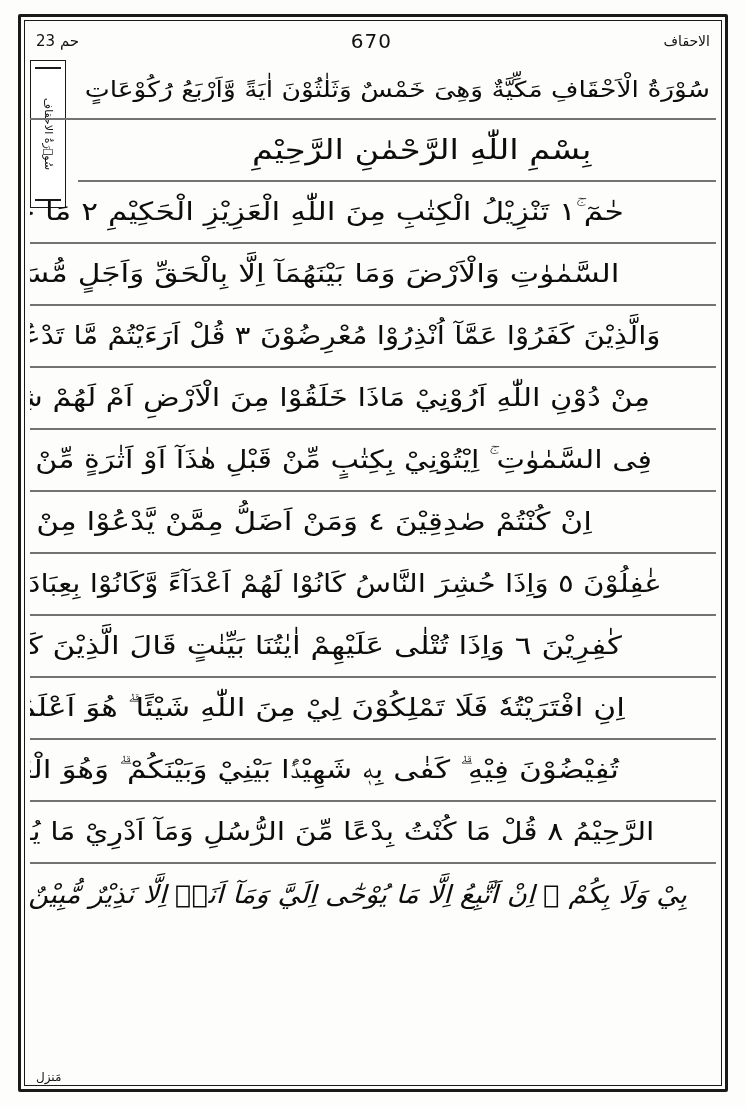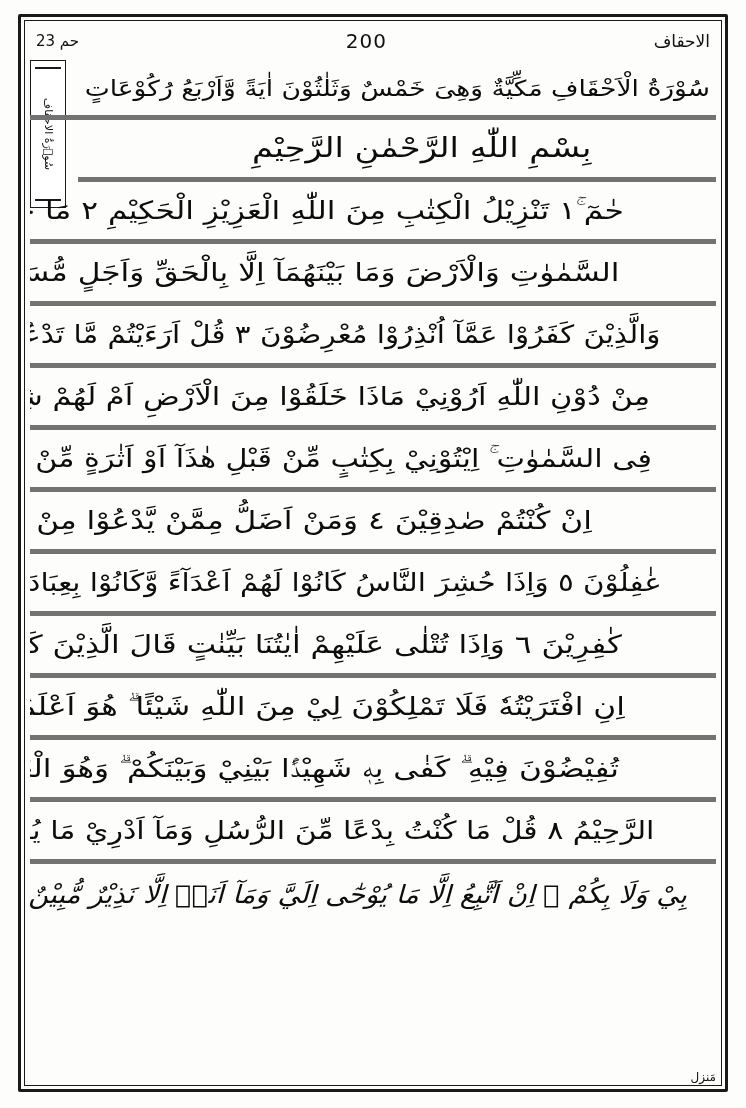--- a/index.html
+++ b/index.html
@@ -43,21 +43,21 @@
     position: absolute;
     left: 30px; top: 26px;
     width: 686px; height: 30px;
     display: flex;
     align-items: center;
     justify-content: space-between;
     direction: rtl;
   }
   .header-juz, .header-surah {
     font-family: "DejaVu Sans", sans-serif;
-    font-size: 17px;
+    font-size: 14px;
     letter-spacing: 0.5px;
     color: #111;
     line-height: 1;
     padding: 0 6px;
   }
   .header-juz { font-size: 15px; }
   .header-pagenum {
     font-size: 20px;
     letter-spacing: 1px;
     color: #111;
@@ -93,21 +93,21 @@
     position: absolute;
     left: 30px; top: 62px;
     width: 686px;
     height: 992px;
     display: flex;
     flex-direction: column;
   }
 
   .ayah-line {
     position: relative;
-    border-bottom: 5px solid #737373;
+    border-bottom: 2px solid #737373;
     direction: rtl;
     text-align: center;
     display: flex;
     align-items: center;
     justify-content: center;
     overflow: hidden;
     padding: 0 6px;
     box-sizing: border-box;
   }
   .ayah-line:last-child { border-bottom: none; font-style: italic; }
@@ -128,39 +128,39 @@
   .line-bism .arab { font-size: 27px; }
 
   .line-body { height: 62px; justify-content: flex-end; }
 
   
   .line-title .arab, .line-bism .arab { padding-left: 40px; }
 
   
   .footer {
     position: absolute;
-    left: 30px; bottom: 24px;
+    left: 36px; bottom: 24px;
     width: 686px;
-    text-align: right;
+    text-align: left;
     font-size: 12px;
     color: #111;
     letter-spacing: 1px;
   }
 </style>
 </head>
 <body>
 
 <div class="page">
 
   <div class="outer-border"></div>
   <div class="inner-border"></div>
 
   <div class="header-row">
     <div class="header-surah">الاحقاف</div>
-    <div class="header-pagenum">200</div>
+    <div class="header-pagenum">670</div>
     <div class="header-juz">حم 23</div>
   </div>
 
   <div class="side-band">
     <div class="band-orn" style="top:6px;"></div>
     <div class="band-text">سُوۡرَةُ الاحقاف</div>
     <div class="band-orn" style="bottom:6px;"></div>
   </div>
 
   <div class="text-block">

